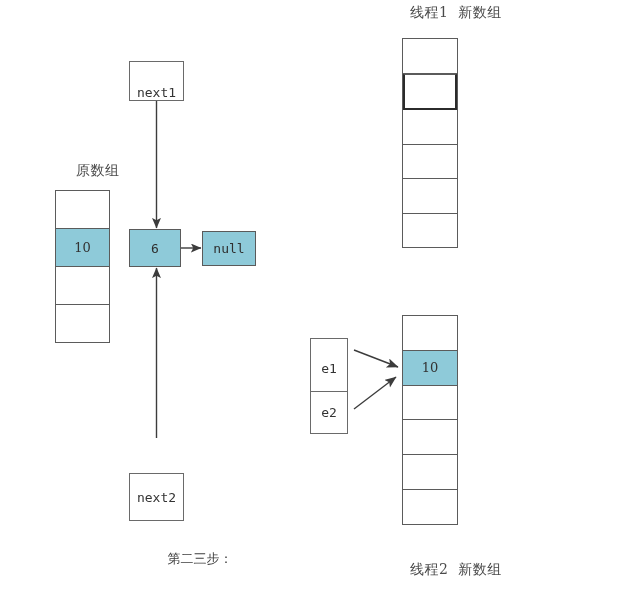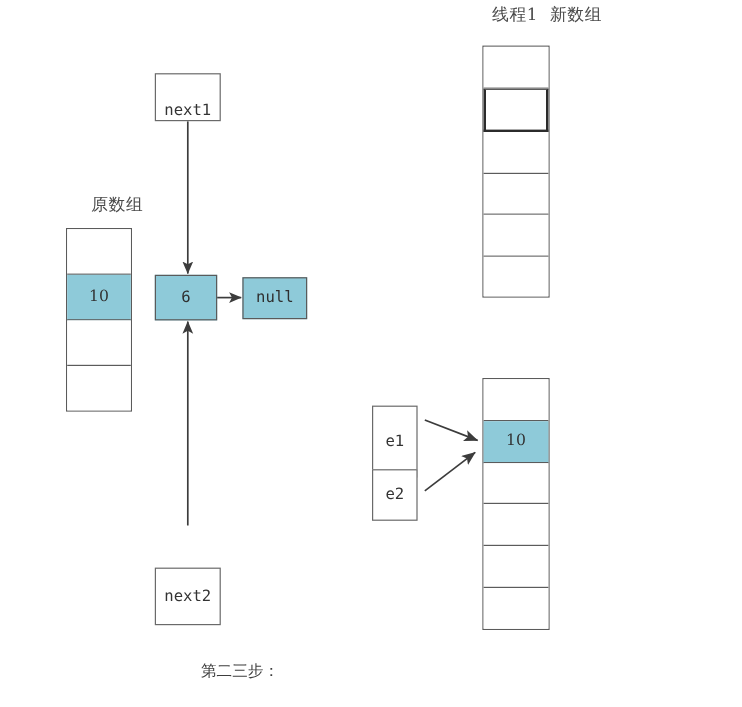--- a/index.html
+++ b/index.html
@@ -185,20 +185,21 @@
       <div class="cell"></div>
       <div class="cell fill">
         <span>10</span>
       </div>
       <div class="cell"></div>
       <div class="cell"></div>
       <div class="cell"></div>
       <div class="cell"></div>
     </div>
 
+  <div class="cn-label abs" style="left:410px; top:561px;">线程2  新数组</div>
 
   <div class="caption" style="left:50px; top:512px; width:300px;">
     <span class="ln cap-c">第二三步：</span>
     
     
   </div>
 
 </div>
 
 </body></html>

